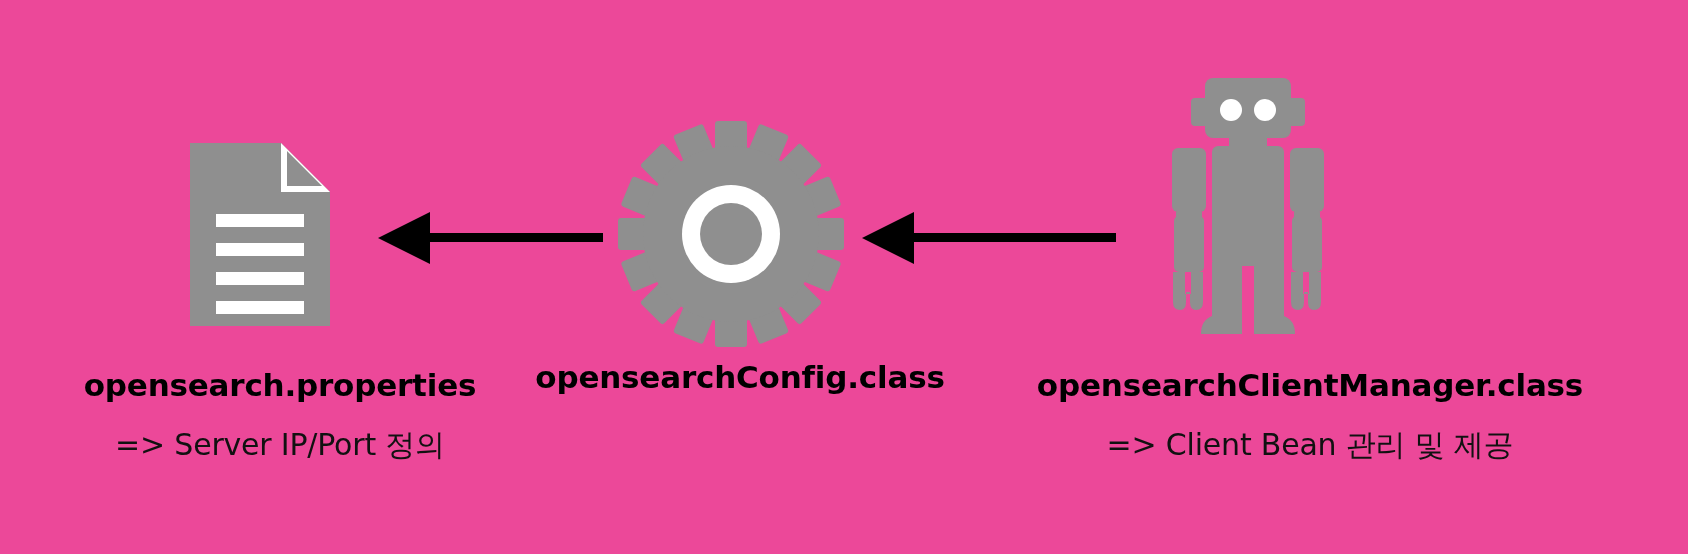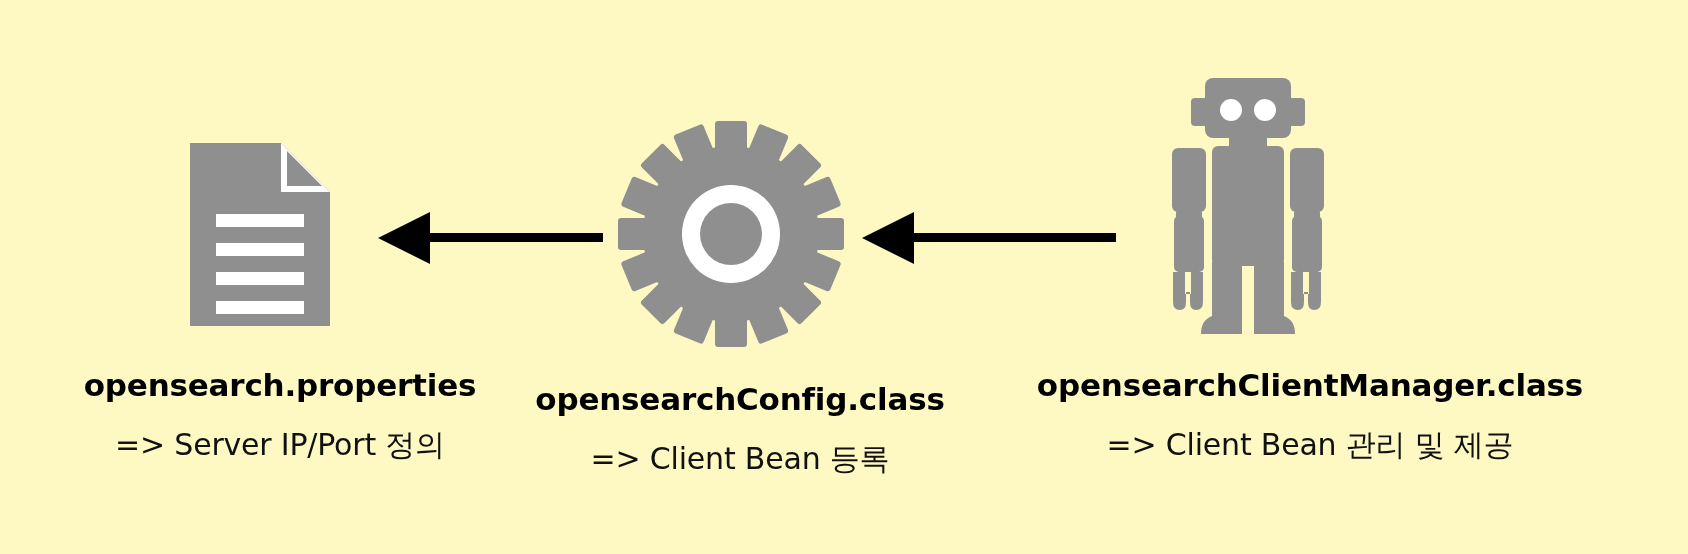--- a/index.html
+++ b/index.html
@@ -13,21 +13,21 @@
     height: 554px;
     font-family: "DejaVu Sans", "Liberation Sans", sans-serif;
     overflow: hidden;
     position: relative;
   }
 
   #diagram {
     position: relative;
     width: 1688px;
     height: 554px;
-    background: #fef9c3;
+    background: #ec4899;
   }
 
   .node-caption {
     position: absolute;
     text-align: center;
     line-height: 1.26;
     color: #000000;
     white-space: nowrap;
   }
 
@@ -82,21 +82,21 @@
   #arrow-manager-to-config {
     position: absolute;
     left: 862px;
     top: 212px;
     width: 254px;
     height: 52px;
   }
 
   
   #caption-properties { left: 0px;    top: 366px; width: 560px; }
-  #caption-config     { left: 430px;  top: 380px; width: 620px; }
+  #caption-config     { left: 430px;  top: 358px; width: 620px; }
   #caption-manager    { left= 0;      top: 366px; }
   #caption-manager    { left: 930px;  top: 366px; width: 760px; }
 </style>
 </head>
 <body>
 
 <div id="diagram">
 
   <div id="icon-properties">
     <svg viewBox="0 0 140 183" width="140" height="183" aria-hidden="true">
@@ -231,21 +231,20 @@
     </svg>
   </div>
 
   <div id="caption-properties" class="node-caption">
     <span class="caption-title">opensearch.properties</span>
     <span class="caption-sub">=&gt; Server IP/Port 정의</span>
   </div>
 
   <div id="caption-config" class="node-caption">
     <span class="caption-title">opensearchConfig.class</span>
-    <span class="caption-sub">=&gt; Client Bean 등록</span>
   </div>
 
   <div id="caption-manager" class="node-caption">
     <span class="caption-title">opensearchClientManager.class</span>
     <span class="caption-sub">=&gt; Client Bean 관리 및 제공</span>
   </div>
 
 </div>
 
 </body></html>

